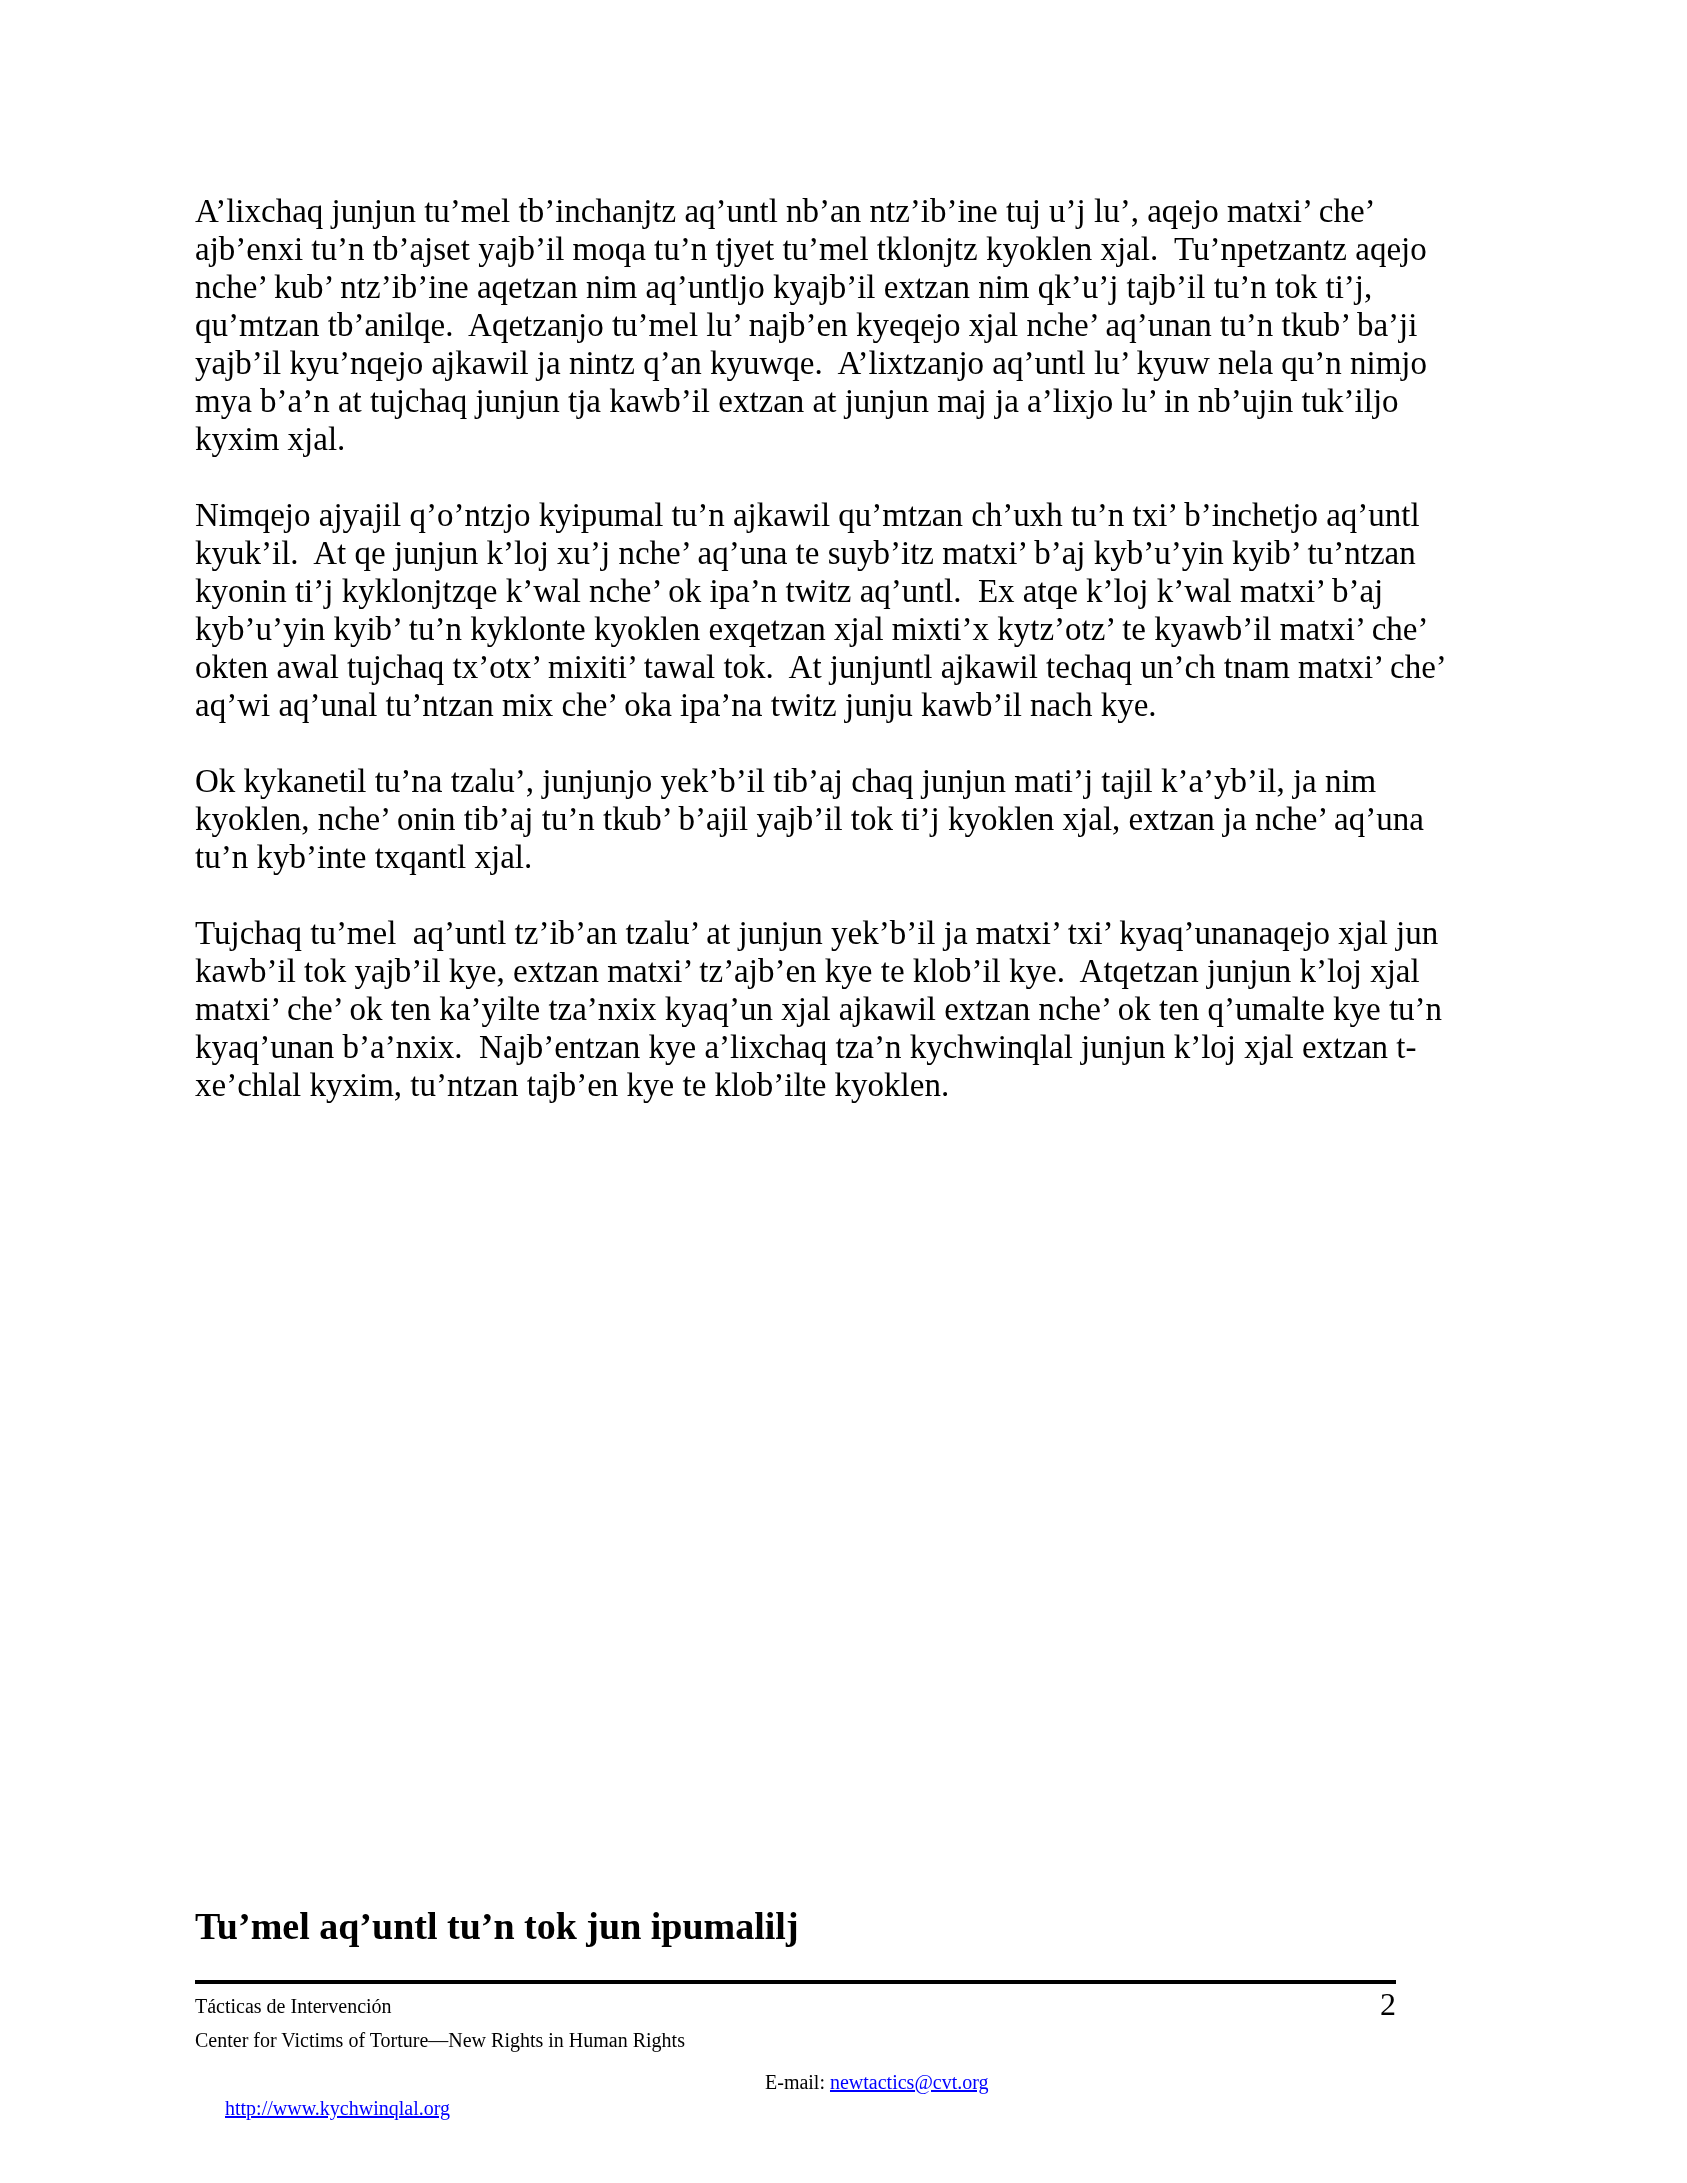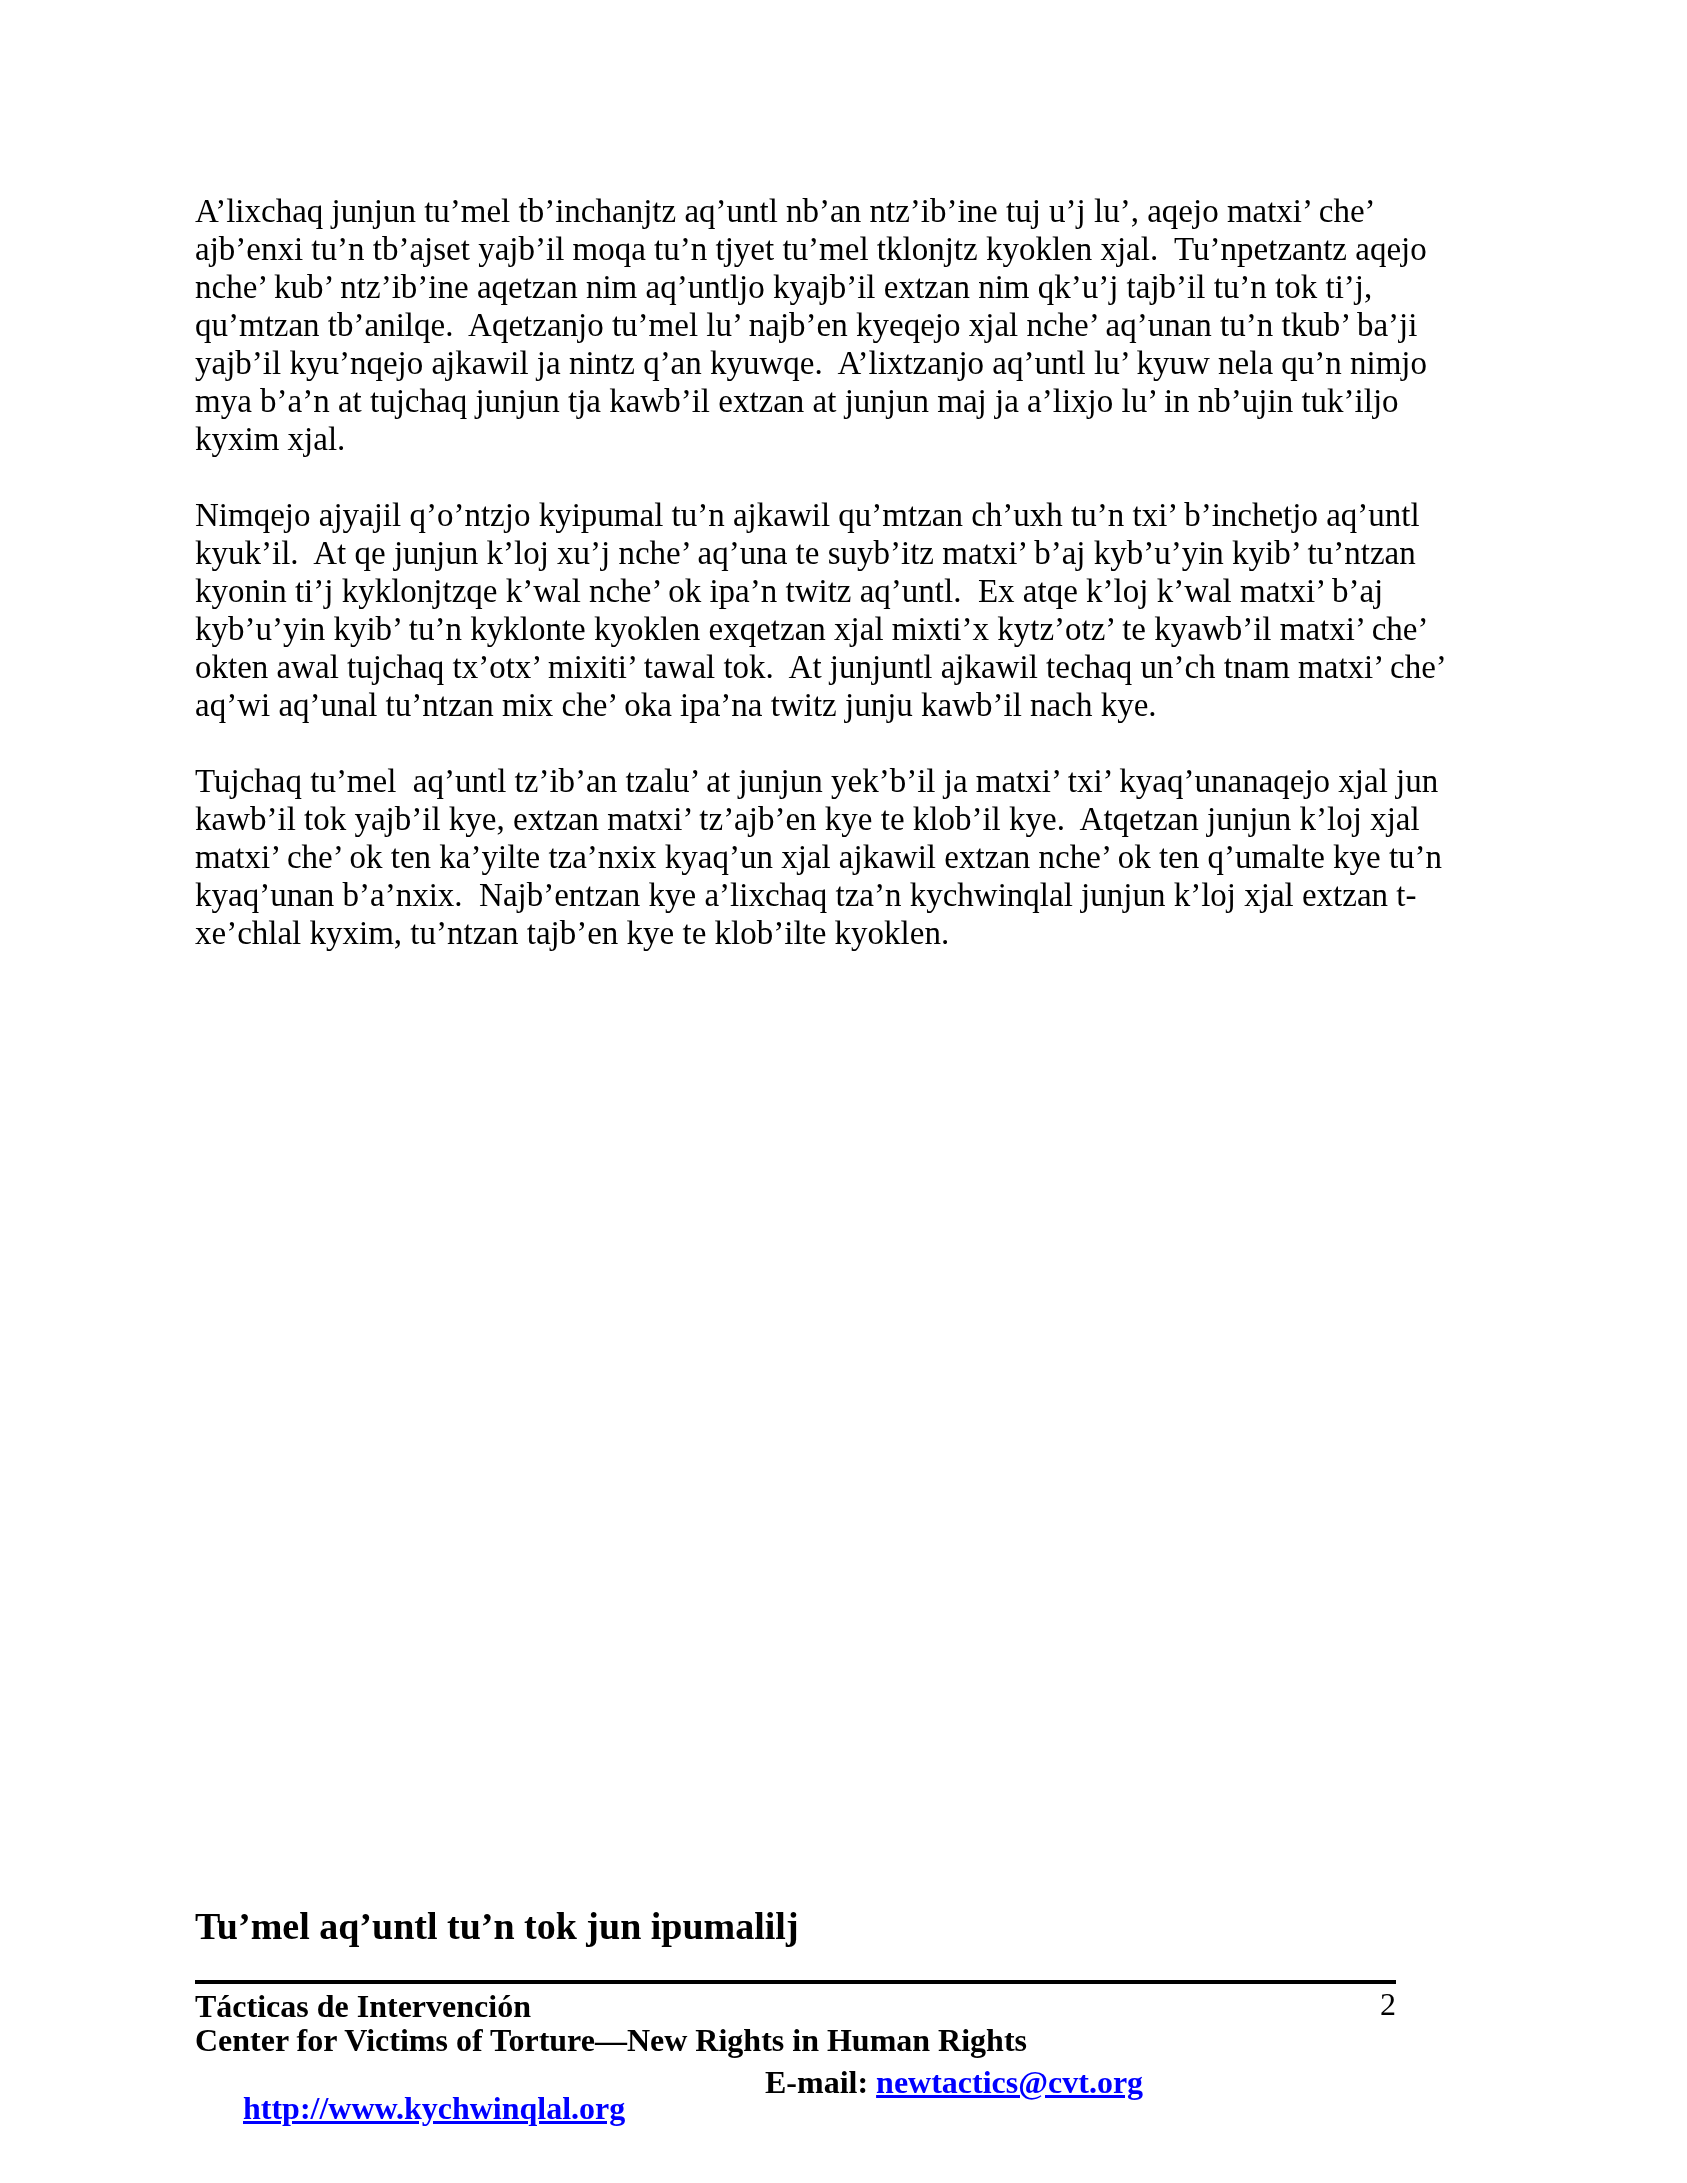--- a/index.html
+++ b/index.html
@@ -48,22 +48,22 @@
     left: 1353px; top: 1986px;
     width: 43px;
     text-align: right;
     font-size: 32px;
     font-weight: normal;
   }
   .footer {
     position: absolute;
     left: 195px; top: 1989px;
     width: 1201px;
-    font-size: 32px;
-    font-weight: bold;
+    font-size: 20px;
+    font-weight: normal;
     line-height: 34px;
   }
   .footer-row { position: relative; height: 34px; white-space: pre; }
   .link {
     color: #0000FF;
     text-decoration: underline;
     cursor: pointer;
   }
   .email-group {
     position: absolute;
@@ -83,20 +83,23 @@
 qu’mtzan tb’anilqe.  Aqetzanjo tu’mel lu’ najb’en kyeqejo xjal nche’ aq’unan tu’n tkub’ ba’ji
 yajb’il kyu’nqejo ajkawil ja nintz q’an kyuwqe.  A’lixtzanjo aq’untl lu’ kyuw nela qu’n nimjo
 mya b’a’n at tujchaq junjun tja kawb’il extzan at junjun maj ja a’lixjo lu’ in nb’ujin tuk’iljo
 kyxim xjal.</p>
     <p class="para">Nimqejo ajyajil q’o’ntzjo kyipumal tu’n ajkawil qu’mtzan ch’uxh tu’n txi’ b’inchetjo aq’untl
 kyuk’il.  At qe junjun k’loj xu’j nche’ aq’una te suyb’itz matxi’ b’aj kyb’u’yin kyib’ tu’ntzan
 kyonin ti’j kyklonjtzqe k’wal nche’ ok ipa’n twitz aq’untl.  Ex atqe k’loj k’wal matxi’ b’aj
 kyb’u’yin kyib’ tu’n kyklonte kyoklen exqetzan xjal mixti’x kytz’otz’ te kyawb’il matxi’ che’
 okten awal tujchaq tx’otx’ mixiti’ tawal tok.  At junjuntl ajkawil techaq un’ch tnam matxi’ che’
 aq’wi aq’unal tu’ntzan mix che’ oka ipa’na twitz junju kawb’il nach kye.</p>
+    <p class="para">Ok kykanetil tu’na tzalu’, junjunjo yek’b’il tib’aj chaq junjun mati’j tajil k’a’yb’il, ja nim
+kyoklen, nche’ onin tib’aj tu’n tkub’ b’ajil yajb’il tok ti’j kyoklen xjal, extzan ja nche’ aq’una
+tu’n kyb’inte txqantl xjal.</p>
     <p class="para">Tujchaq tu’mel  aq’untl tz’ib’an tzalu’ at junjun yek’b’il ja matxi’ txi’ kyaq’unanaqejo xjal jun
 kawb’il tok yajb’il kye, extzan matxi’ tz’ajb’en kye te klob’il kye.  Atqetzan junjun k’loj xjal
 matxi’ che’ ok ten ka’yilte tza’nxix kyaq’un xjal ajkawil extzan nche’ ok ten q’umalte kye tu’n
 kyaq’unan b’a’nxix.  Najb’entzan kye a’lixchaq tza’n kychwinqlal junjun k’loj xjal extzan t-
 xe’chlal kyxim, tu’ntzan tajb’en kye te klob’ilte kyoklen.</p>
   </div>
 
   <div class="section-heading">Tu’mel aq’untl tu’n tok jun ipumalilj</div>
 
   <div class="footer-rule"></div>

